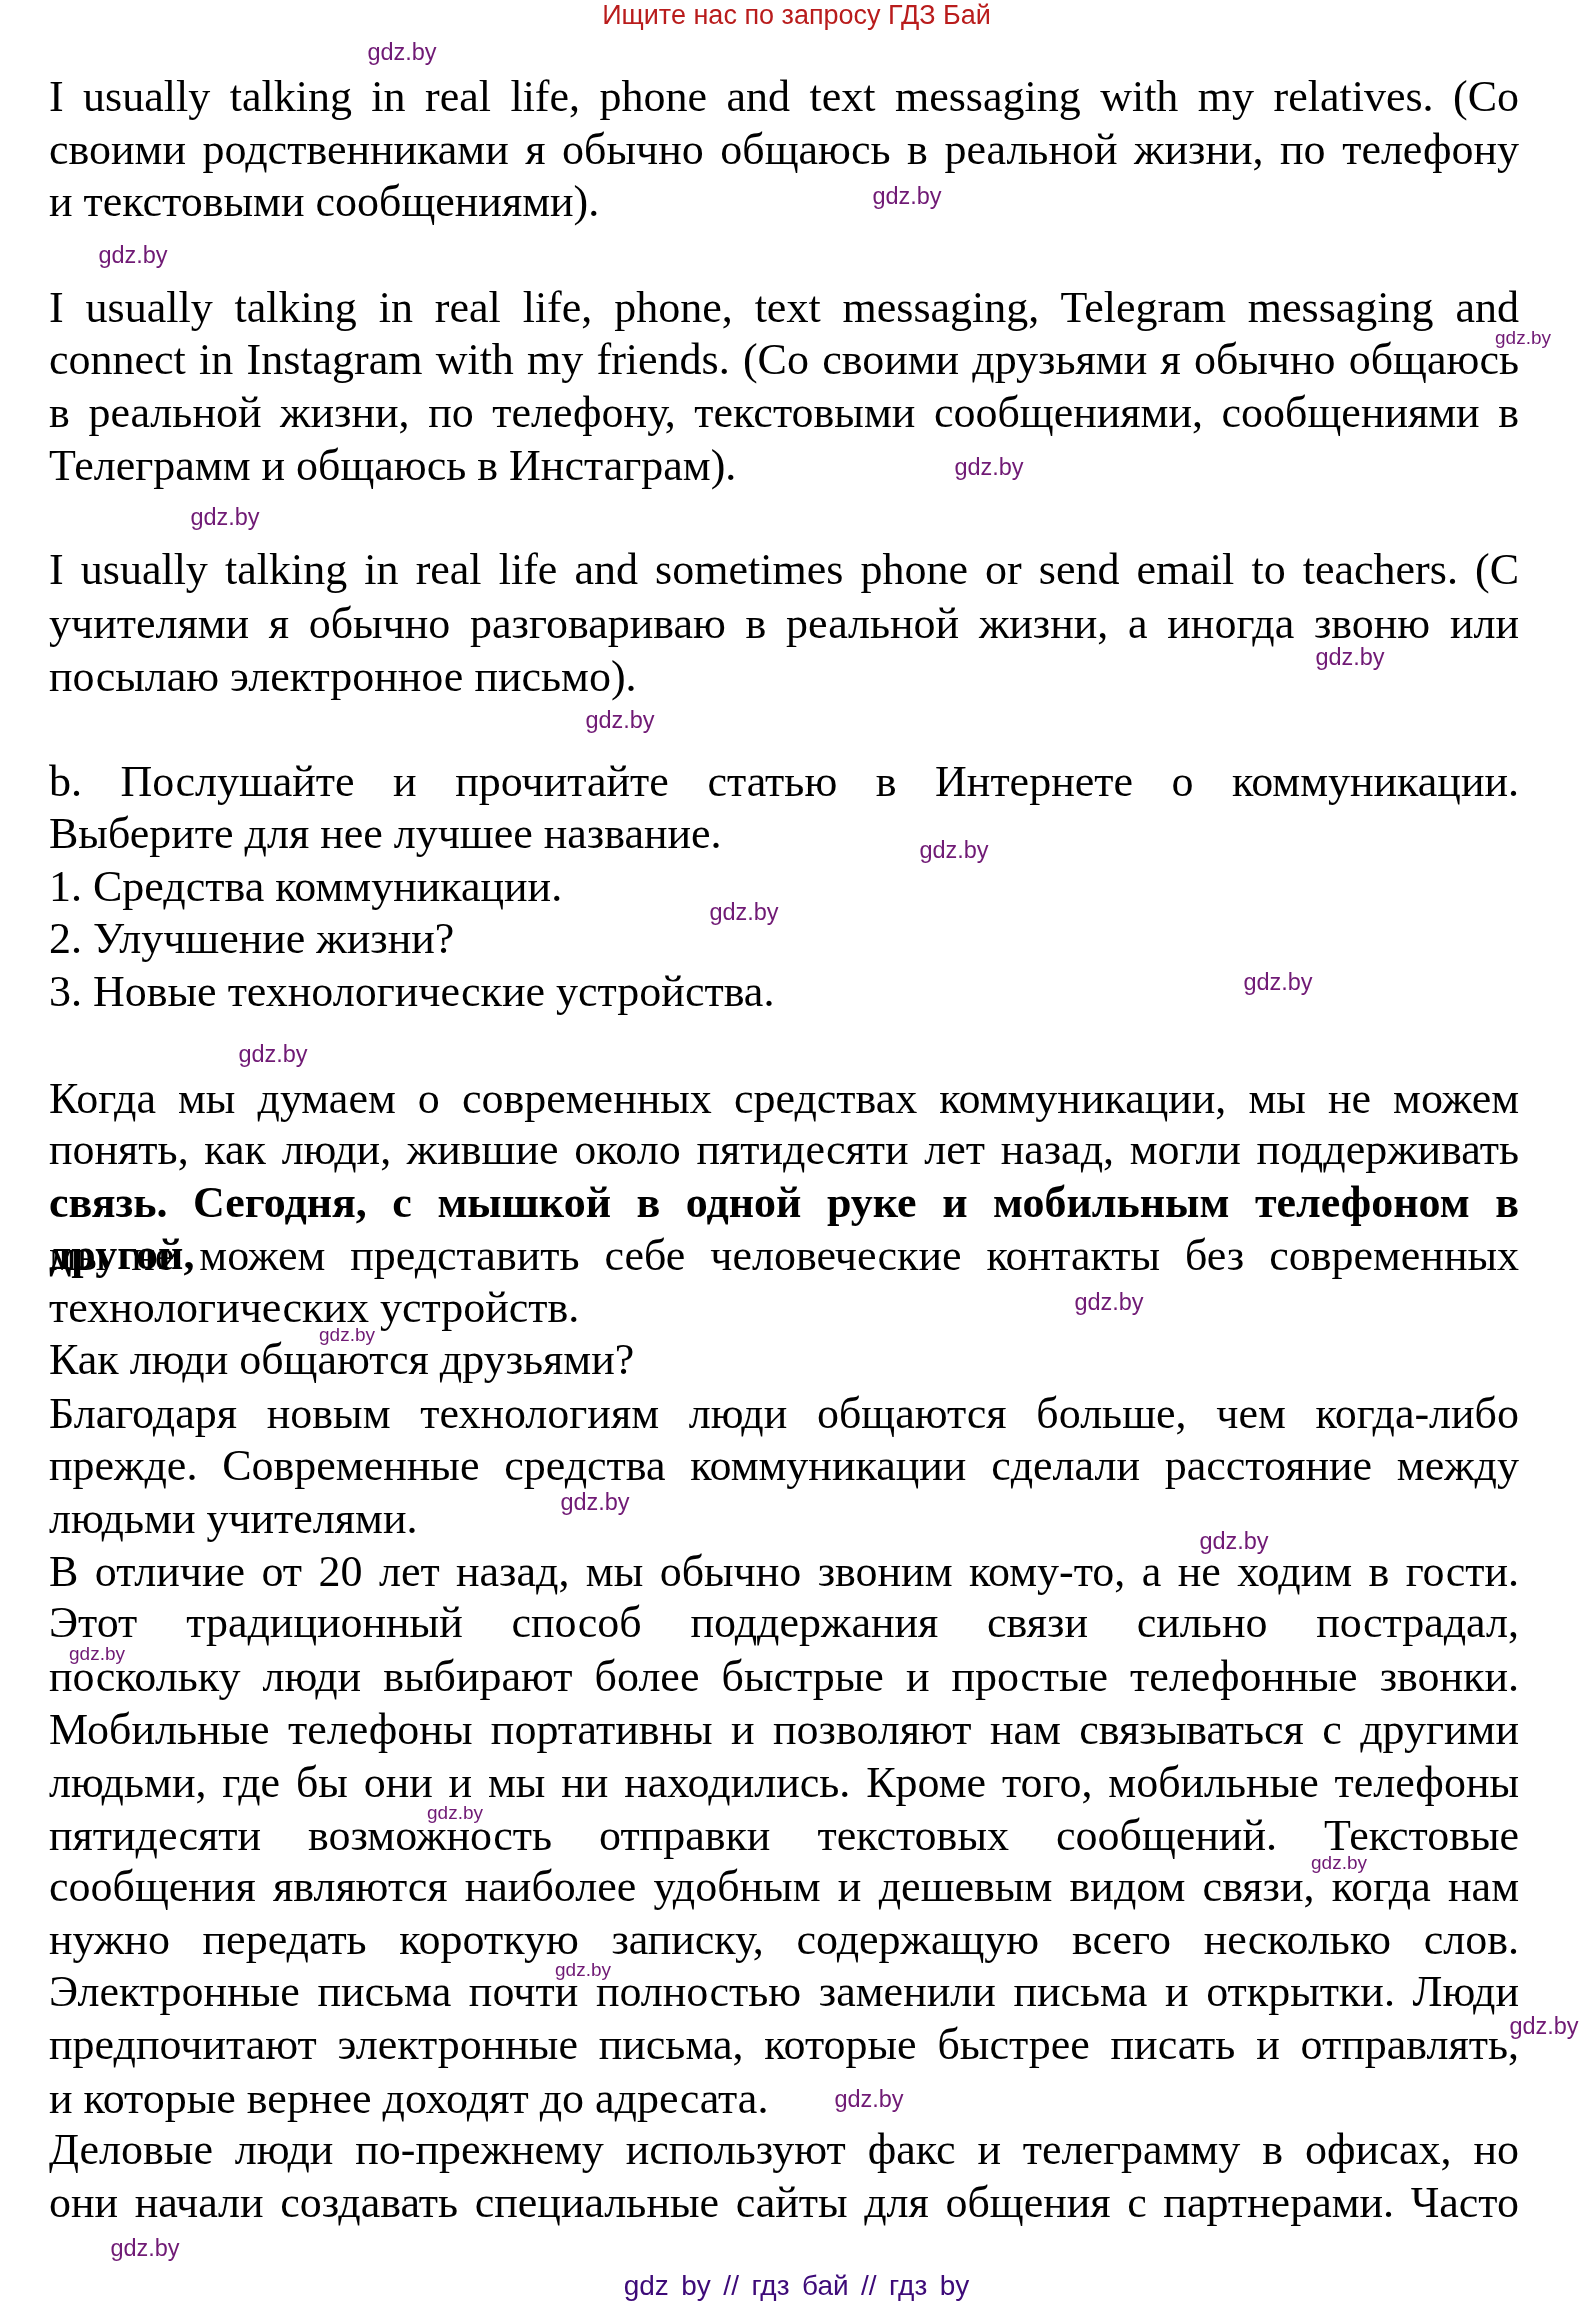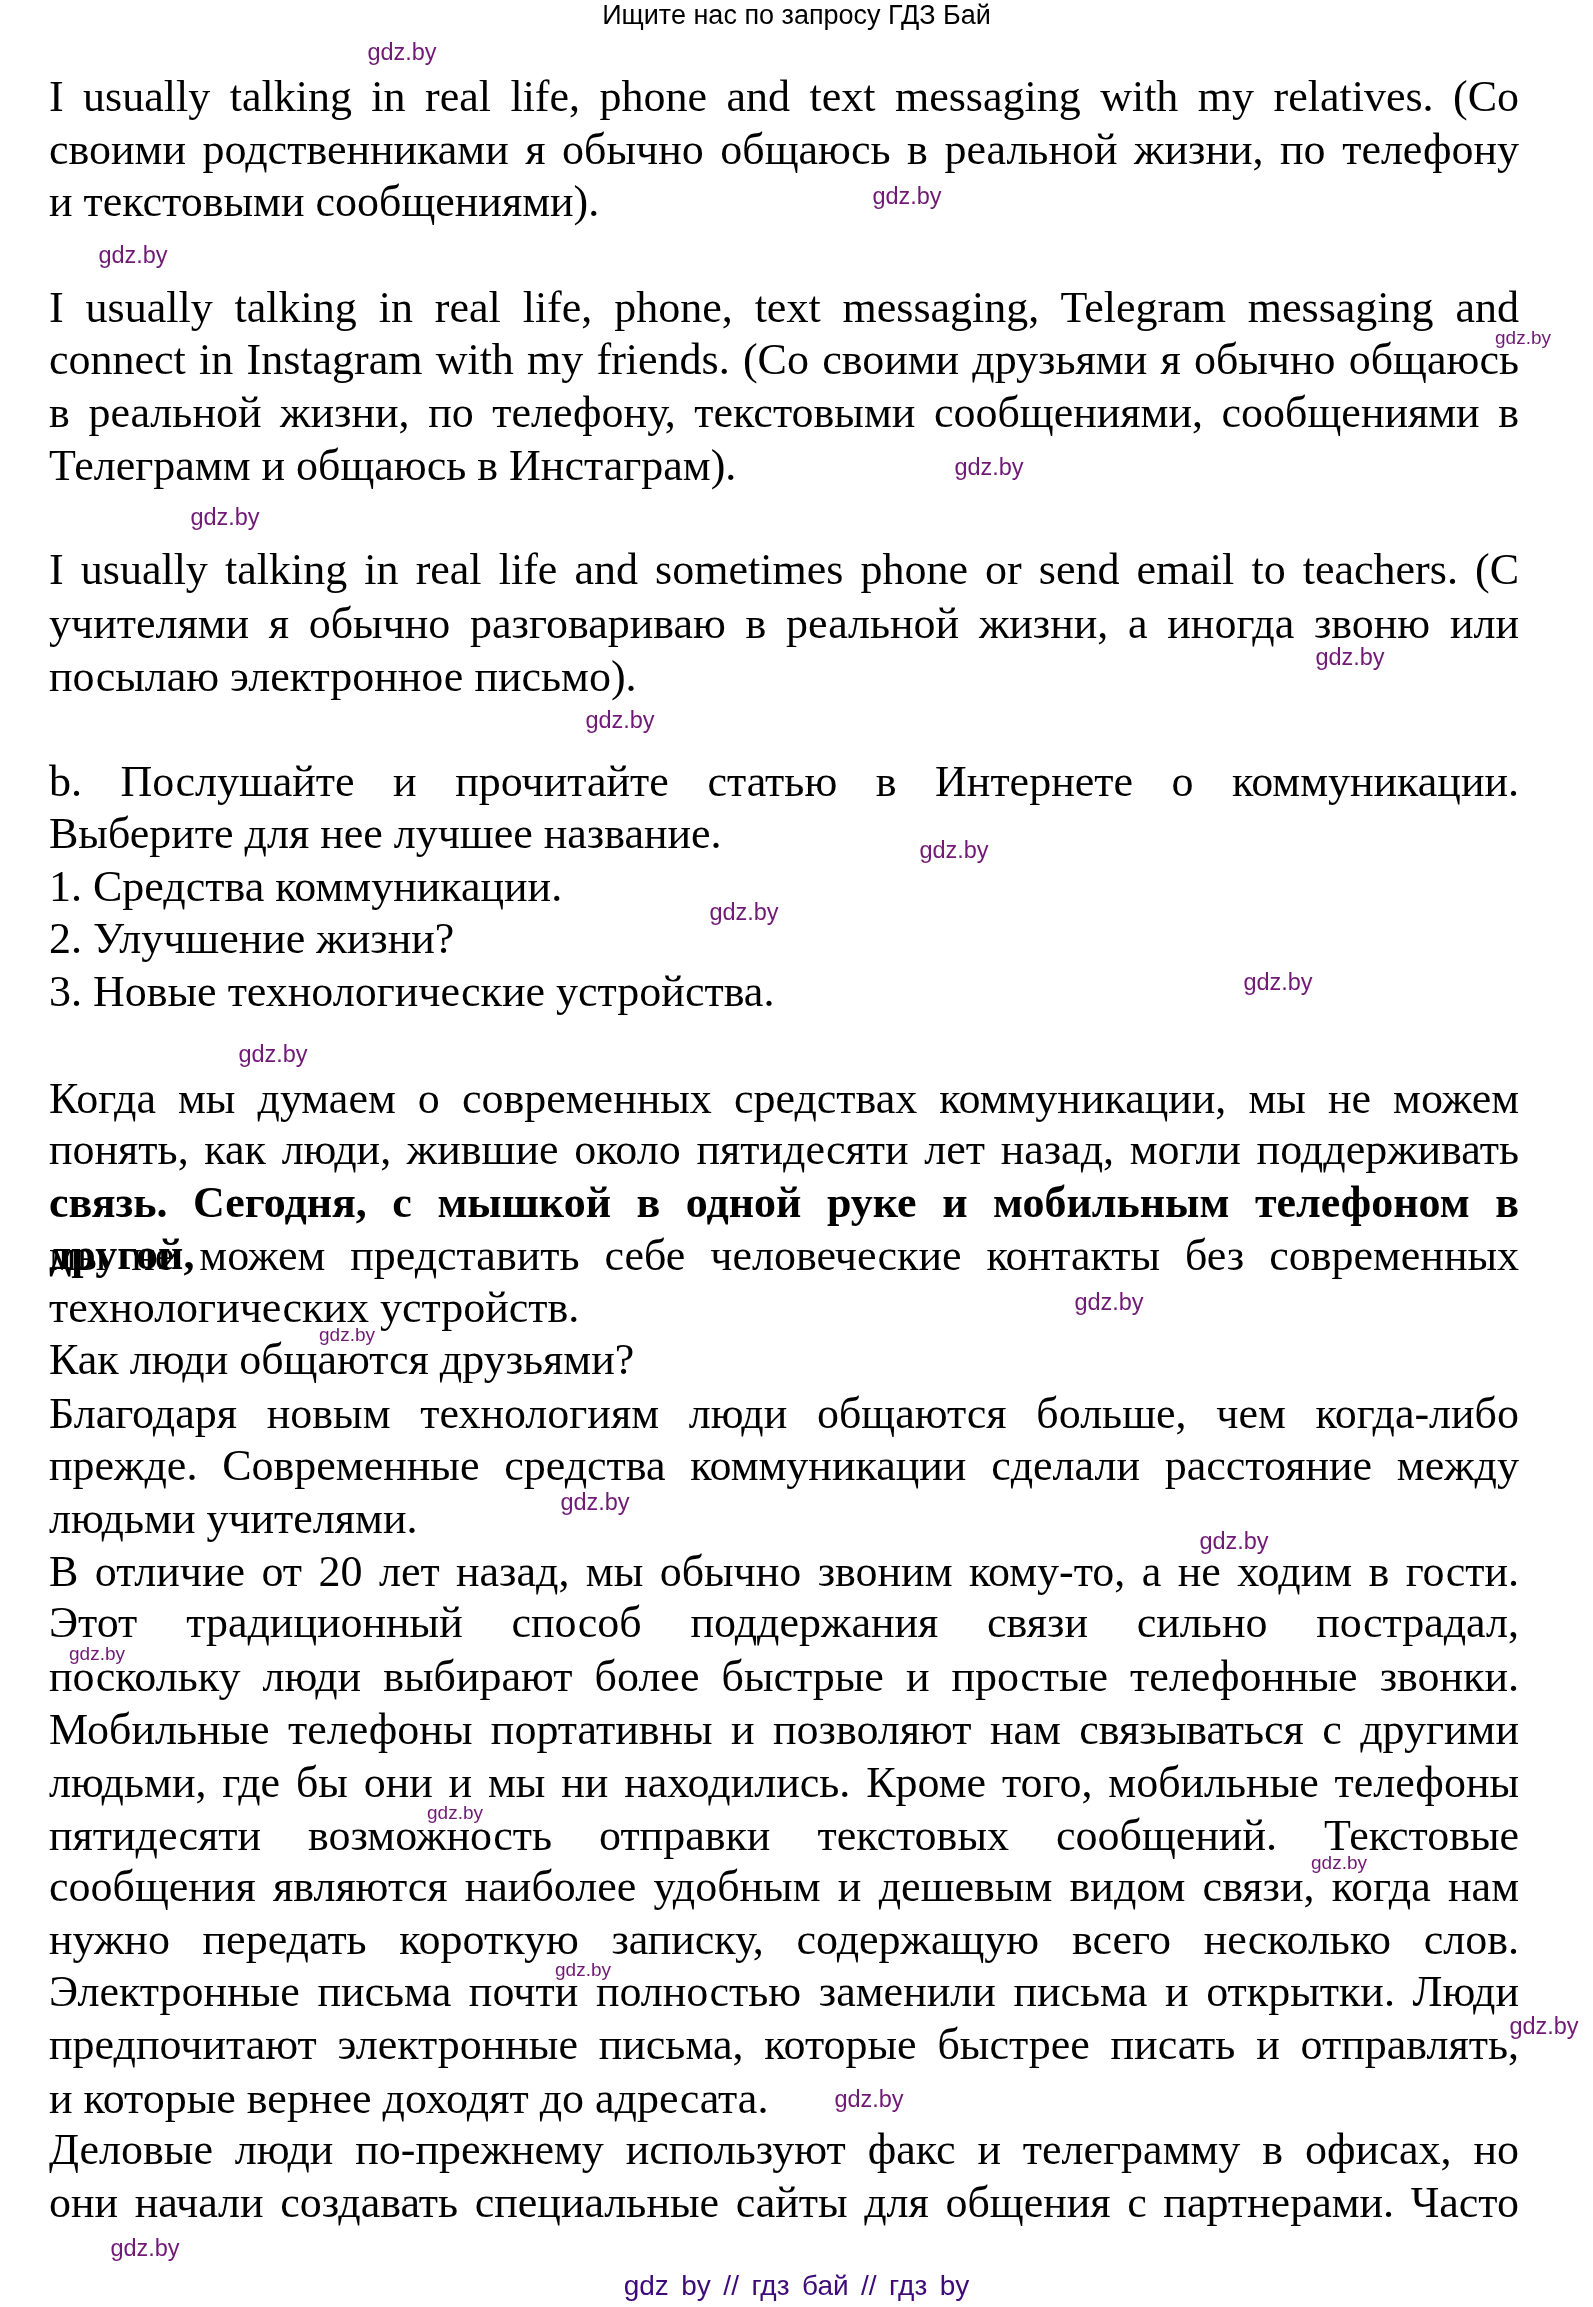--- a/index.html
+++ b/index.html
@@ -1,20 +1,20 @@
 <!DOCTYPE html>
 <html style="font-size:12.5px"><head>
 <meta charset="utf-8">
 <style>
   html, body { margin: 0; padding: 0; background: #ffffff; }
   body { width: 1593px; height: 2307px; position: relative; overflow: hidden; }
   .header {
     position: absolute; left: 0; top: 0; width: 1593px; text-align: center;
     font-family: "Liberation Sans", sans-serif; font-size: 27px; line-height: 31px;
-    color: #000000;
+    color: #b91c1c;
   }
   .footer {
     position: absolute; left: 0; top: 2270px; width: 1593px; text-align: center;
     font-family: "Liberation Sans", sans-serif; font-size: 28px; line-height: 31px;
     color: #3d0a78; word-spacing: 4.7px;
   }
   .content {
     position: absolute; left: 49px; top: 70px; width: 1470px;
     font-family: "Liberation Serif", serif; font-size: 44px; color: #000;
   }

